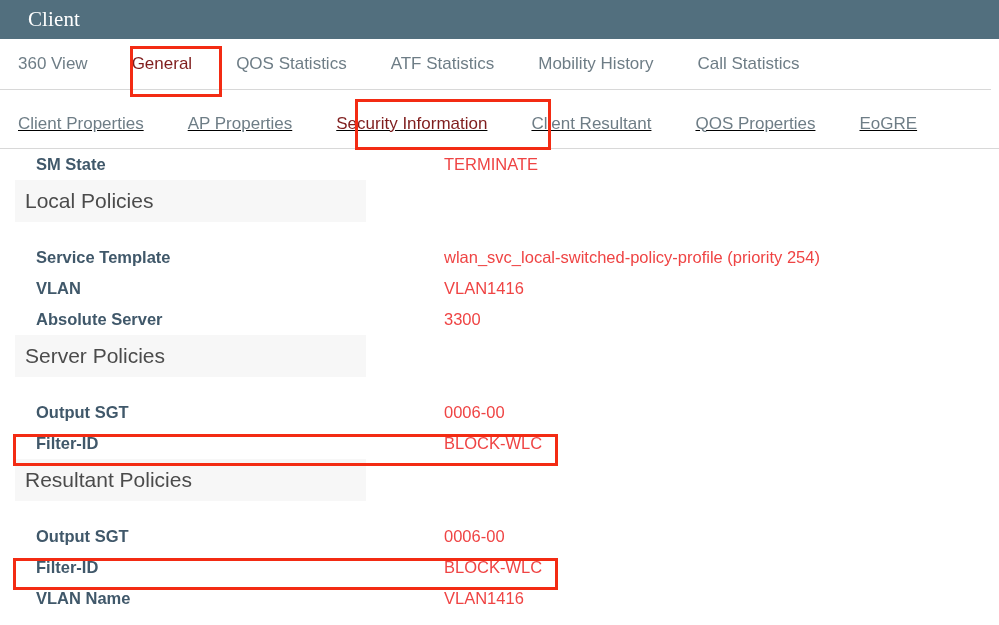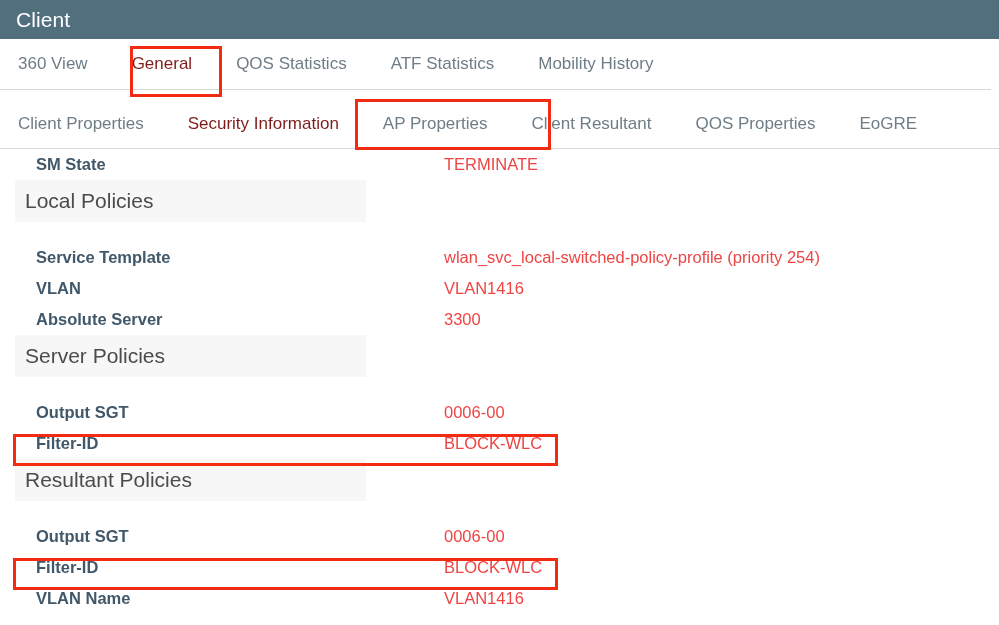--- a/index.html
+++ b/index.html
@@ -26,22 +26,23 @@
     width: 999px;
     height: 39px;
     background: #526f7e;
     display: flex;
     align-items: center;
   }
   .titlebar-text {
     color: #ffffff;
     font-size: 21px;
     font-weight: 400;
-    padding-left: 16px;
+    padding-left: 28px;
     letter-spacing: 0.1px;
+    font-family: Liberation Serif, serif;
   }
 
   
   .tabrow-primary {
     position: absolute;
     left: 0; top: 39px;
     width: 991px;
     height: 51px;
     background: #ffffff;
     border-bottom: 1px solid #d8d8d8;
@@ -52,20 +53,21 @@
   .tabrow-secondary {
     position: absolute;
     left: 0; top: 99px;
     width: 999px;
     height: 50px;
     background: #ffffff;
     border-bottom: 1px solid #d8d8d8;
     display: flex;
     align-items: center;
     padding-left: 18px;
+    text-decoration: underline;
   }
 
   .tab {
     position: relative;
     height: 100%;
     display: flex;
     align-items: center;
     font-size: 17px;
     color: #6e7d86;
     white-space: nowrap;
@@ -168,33 +170,37 @@
 
     </div>
     <div class="tab">
       <span>ATF Statistics</span>
 
     </div>
     <div class="tab">
       <span>Mobility History</span>
 
     </div>
+    <div class="tab">
+      <span>Call Statistics</span>
+
+    </div>
   </div>
 
   <div class="tabrow-secondary">
     <div class="tab">
       <span>Client Properties</span>
+
+    </div>
+    <div class="tab">
+      <span>AP Properties</span>
 
     </div>
     <div class="tab active">
       <span>Security Information</span>
-
-    </div>
-    <div class="tab">
-      <span>AP Properties</span>
 
     </div>
     <div class="tab">
       <span>Client Resultant</span>
 
     </div>
     <div class="tab">
       <span>QOS Properties</span>
 
     </div>

